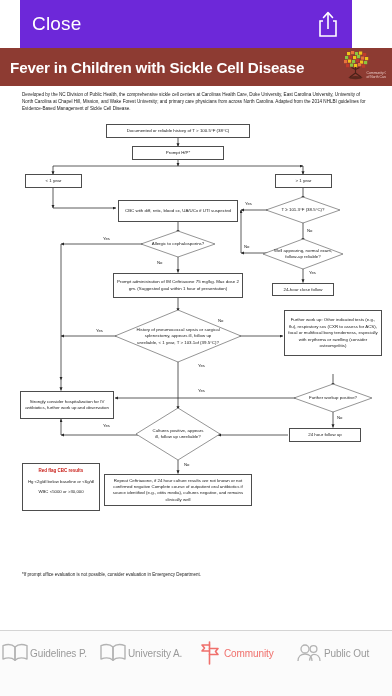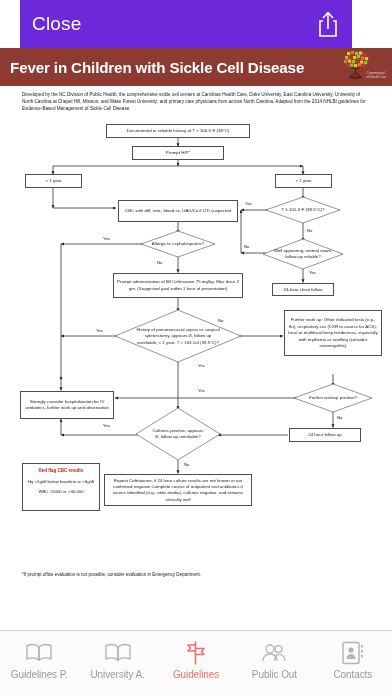--- a/index.html
+++ b/index.html
@@ -78,21 +78,21 @@
   .footnote {
     position: absolute; left: 22px; top: 524px; font-size: 4.5px; color: #1a1a1a;
   }
 
   
   .tabbar {
     position: absolute; bottom: 0; left: 0; width: 392px; height: 66px;
     background: #fbfbfb; border-top: 0.7px solid #d4d4d4;
     display: flex; align-items: flex-start; padding-top: 7px;
   }
-  .tab { flex: 1; display: flex; flex-direction: column; align-items: center; cursor: pointer; }
+  .tab { flex: 1; display: flex; flex-direction: row; align-items: center; cursor: pointer; }
   .tab .ticon { height: 30px; display: flex; align-items: center; justify-content: center; }
   .tab .tlabel { font-size: 10px; color: #9a9a9a; margin-top: 1px; letter-spacing: -0.1px; }
   .tab.active .tlabel { color: #f0706c; }
 </style>
 </head>
 <body>
 
 <div id="app">
 
   <div class="navbar">
@@ -308,43 +308,30 @@
     </div>
 
     <div class="tab active">
       <div class="ticon">
         <svg width="28" height="26" viewBox="0 0 28 26">
           <path d="M13.5 2 L13.5 24" fill="none" stroke="#f0706c" stroke-width="1.6" stroke-linecap="round"></path>
           <path d="M13.5 5 L6 5 L8.5 8 L6 11 L13.5 11" fill="none" stroke="#f0706c" stroke-width="1.6" stroke-linejoin="round" stroke-linecap="round"></path>
           <path d="M13.5 8.5 L22 8.5 L19.5 11.5 L22 14.5 L13.5 14.5" fill="none" stroke="#f0706c" stroke-width="1.6" stroke-linejoin="round" stroke-linecap="round"></path>
         </svg>
       </div>
-      <div class="tlabel">Guidelines</div>
+      <div class="tlabel">Community</div>
     </div>
 
     <div class="tab">
       <div class="ticon">
         <svg width="30" height="24" viewBox="0 0 30 24">
           <circle cx="11" cy="8" r="4" fill="none" stroke="#b3b3b3" stroke-width="1.3"></circle>
           <path d="M4 20 C4 15.2 7.3 13 11 13 C14.7 13 18 15.2 18 20" fill="none" stroke="#b3b3b3" stroke-width="1.3"></path>
           <circle cx="19.5" cy="8" r="3.4" fill="none" stroke="#b3b3b3" stroke-width="1.3"></circle>
           <path d="M15.5 19.6 C16.2 15.4 18.4 13.4 19.8 13.4 C23 13.4 26 15.6 26 20" fill="none" stroke="#b3b3b3" stroke-width="1.3"></path>
         </svg>
       </div>
       <div class="tlabel">Public Out</div>
     </div>
 
-    <div class="tab">
-      <div class="ticon">
-        <svg width="26" height="26" viewBox="0 0 26 26">
-          <rect x="3" y="2.5" width="16" height="21" rx="1.8" fill="none" stroke="#b3b3b3" stroke-width="1.4"></rect>
-          <circle cx="11" cy="10" r="2.6" fill="#b3b3b3"></circle>
-          <path d="M6.5 19 C6.5 15.6 8.6 14 11 14 C13.4 14 15.5 15.6 15.5 19 Z" fill="#b3b3b3"></path>
-          <rect x="21" y="5" width="1.8" height="2.6" fill="#b3b3b3"></rect>
-          <rect x="21" y="10" width="1.8" height="2.6" fill="#b3b3b3"></rect>
-          <rect x="21" y="15" width="1.8" height="2.6" fill="#b3b3b3"></rect>
-        </svg>
-      </div>
-      <div class="tlabel">Contacts</div>
-    </div>
 
   </div>
 </div>
 
 </body></html>

